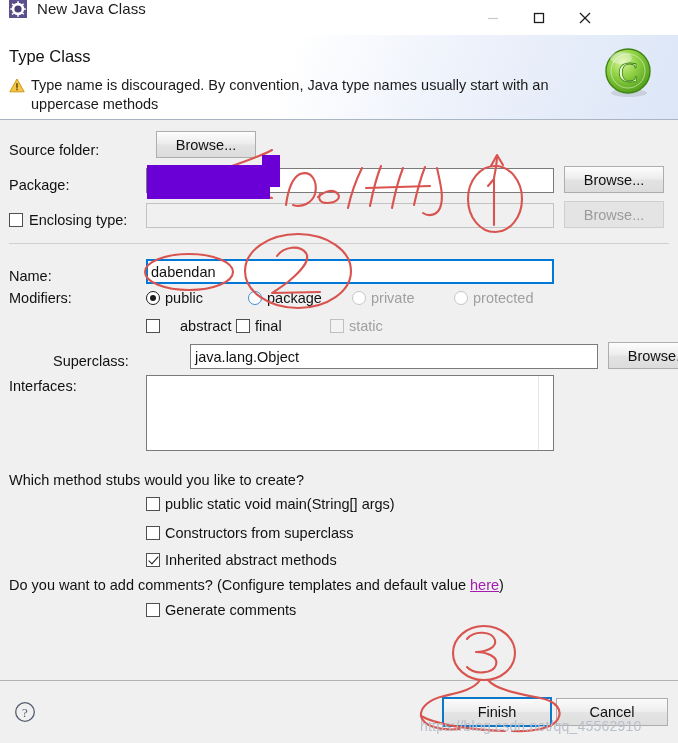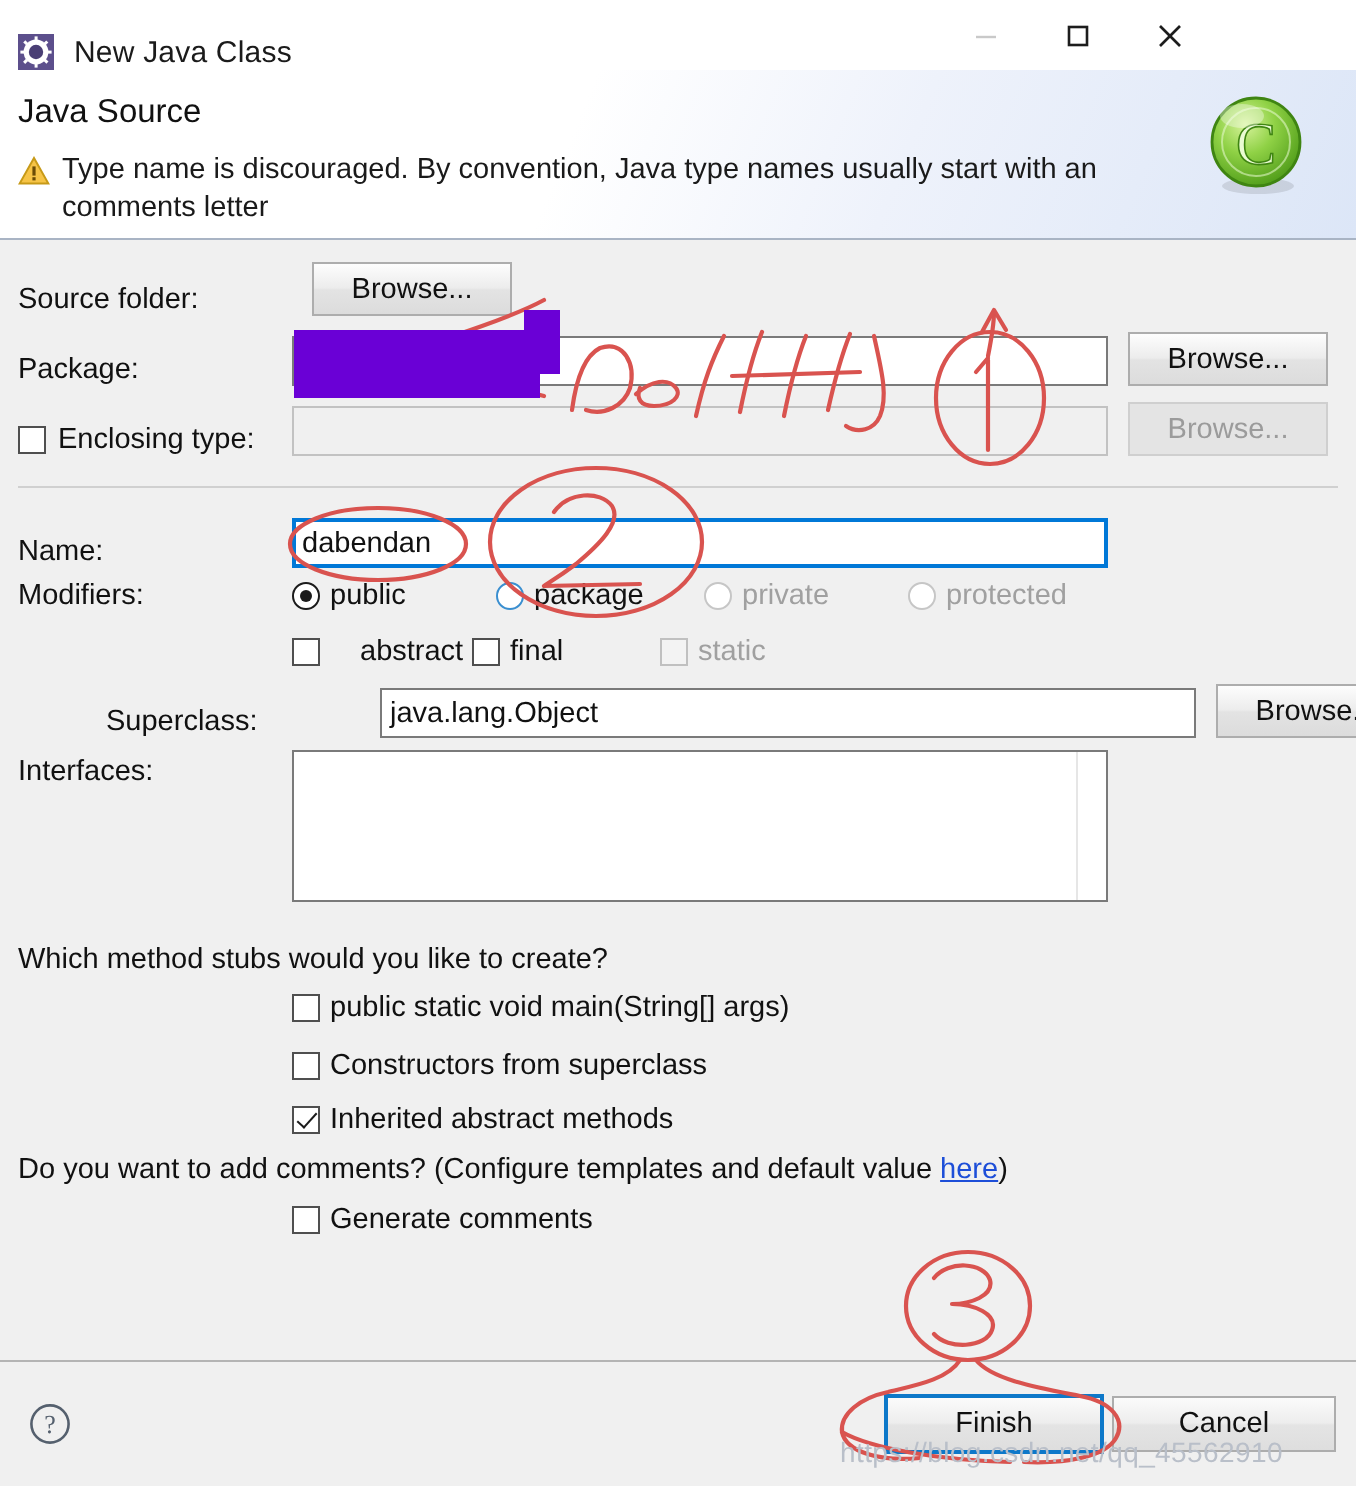--- a/index.html
+++ b/index.html
@@ -17,21 +17,21 @@
     position: relative;
   }
 
   
   .titlebar {
     position: absolute;
     left: 0; top: 0;
     width: 608px; height: 35px;
     background: #ffffff;
     display: flex;
-    align-items: flex-end;
+    align-items: flex-start;
   }
   .titlebar-icon {
     width: 18px; height: 18px;
     margin-left: 9px;
     position: relative;
     flex: none;
   }
   .win-controls {
     margin-left: auto;
     display: flex;
@@ -218,21 +218,21 @@
     background: #ffffff;
     border-left: 1px solid #e6e6e6;
   }
 
   .section-q {
     position: absolute;
     left: 9px;
     font-size: 14.5px;
     color: #111;
   }
-  .link { color: #1d4ed8; text-decoration: underline; }
+  .link { color: #a21caf; text-decoration: underline; }
 
   
   .footer-sep {
     position: absolute;
     left: 0; top: 680px;
     width: 678px; height: 1px;
     background: #b4b4b4;
   }
   .footer {
     position: absolute;
@@ -323,31 +323,31 @@
     <div class="win-btn">
       <svg width="16" height="16" viewBox="0 0 16 16">
         <line x1="3" y1="3" x2="13" y2="13" stroke="#1d1d1d" stroke-width="1.3"></line>
         <line x1="13" y1="3" x2="3" y2="13" stroke="#1d1d1d" stroke-width="1.3"></line>
       </svg>
     </div>
   </div>
 </div>
 
 <div class="header">
-  <div class="header-title">Java Source</div>
+  <div class="header-title">Type Class</div>
 
   <div class="header-msg">
     <span class="warn-icon">
       <svg width="16" height="15" viewBox="0 0 16 15">
         <path d="M8 1 L15.2 13.8 L0.8 13.8 Z" fill="#f6c447" stroke="#c79a18" stroke-width="1"></path>
         <rect x="7.2" y="5.2" width="1.6" height="4.6" fill="#6b4c06"></rect>
         <rect x="7.2" y="10.6" width="1.6" height="1.6" fill="#6b4c06"></rect>
       </svg>
     </span>
-    <span class="header-msg-text">Type name is discouraged. By convention, Java type names usually start with an comments letter</span>
+    <span class="header-msg-text">Type name is discouraged. By convention, Java type names usually start with an uppercase methods</span>
   </div>
 
   <div class="header-badge">
     <svg width="55" height="55" viewBox="0 0 55 55">
       <defs>
         <radialGradient id="gball" cx="38%" cy="30%" r="75%">
           <stop offset="0%" stop-color="#d6f39a"></stop>
           <stop offset="45%" stop-color="#8fd145"></stop>
           <stop offset="100%" stop-color="#4e9b18"></stop>
         </radialGradient>

